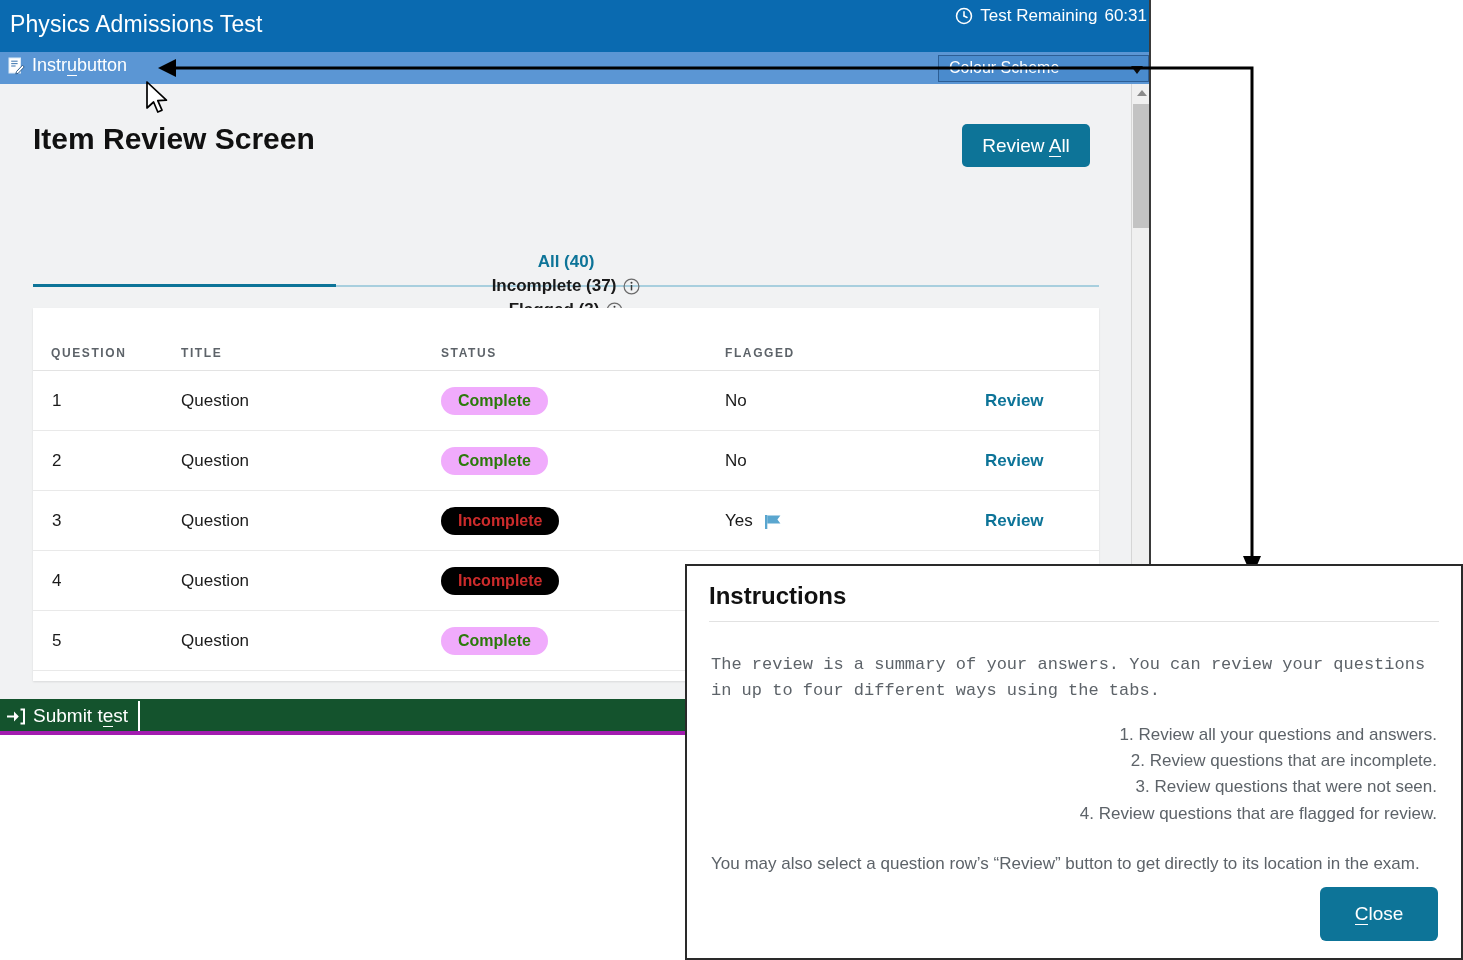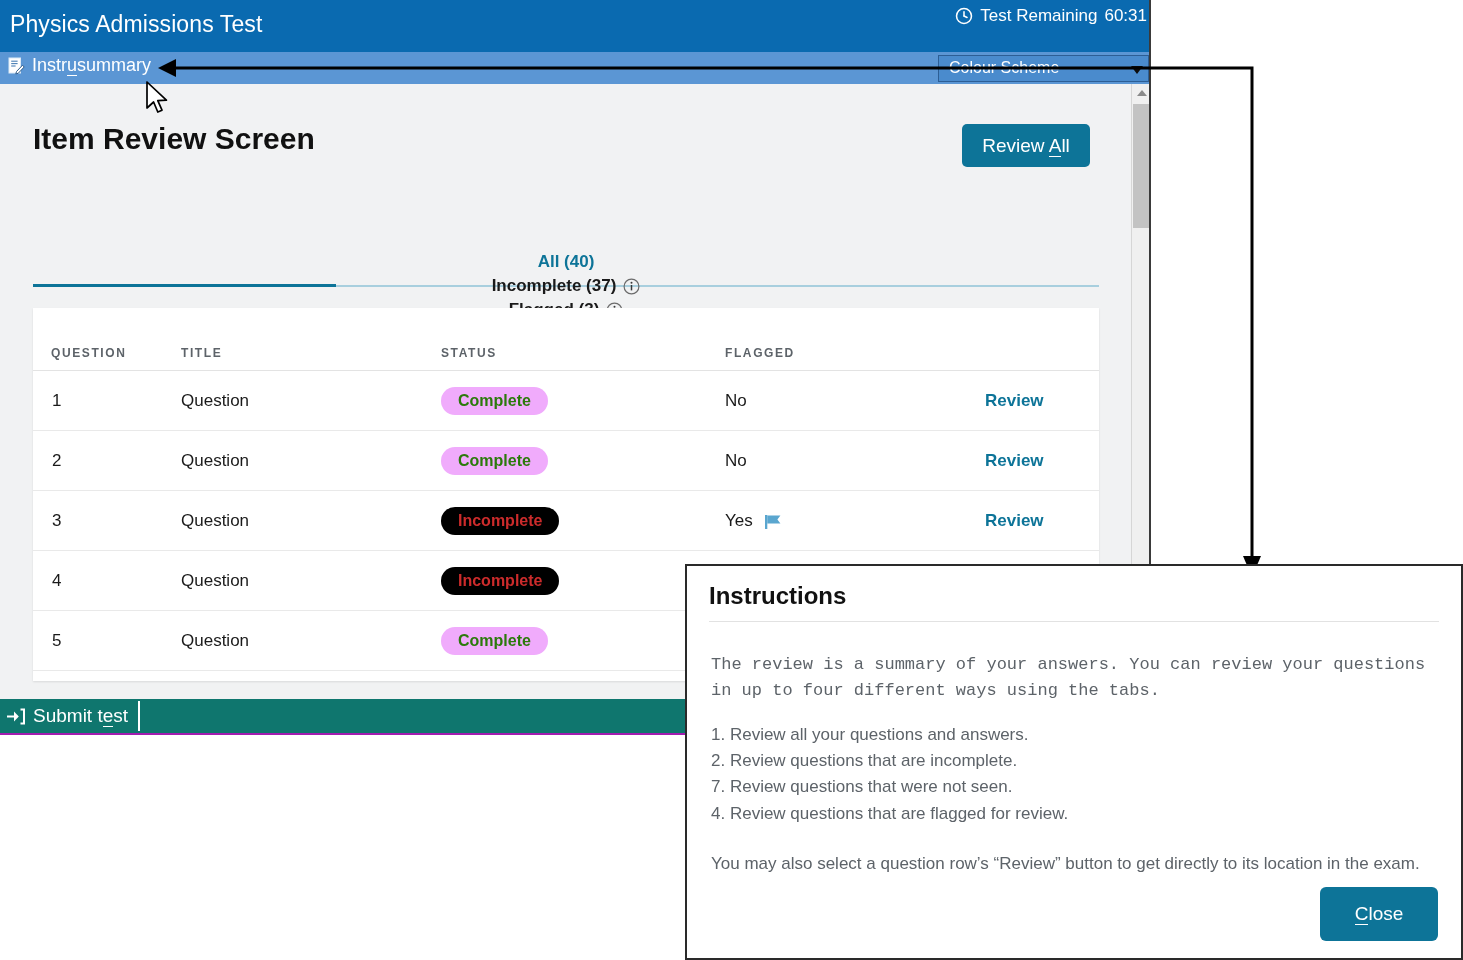--- a/index.html
+++ b/index.html
@@ -15,21 +15,21 @@
     background: #ffffff;
   }
 
   
   #app-window {
     position: absolute;
     left: 0; top: 0;
     width: 1151px; height: 735px;
     background: #f1f2f3;
     border-right: 2px solid #3a3a3a;
-    border-bottom: 2px solid #a21caf;
+    border-bottom: 4px solid #a21caf;
     overflow: hidden;
   }
 
   
   #title-bar {
     position: absolute; left: 0; top: 0;
     width: 1151px; height: 52px;
     background: #0a6ab0;
     color: #ffffff;
   }
@@ -206,21 +206,21 @@
     position: absolute; left: 1px; top: 20px;
     width: 18px; height: 124px;
     background: #c3c3c3;
     cursor: pointer;
   }
 
   
   #submit-bar {
     position: absolute; left: 0; top: 699px;
     width: 1151px; height: 34px;
-    background: #0f766e;
+    background: #14532d;
   }
   #submit-test-btn {
     position: absolute; left: 6px; top: 2px;
     height: 30px;
     padding-right: 10px;
     display: flex; align-items: center; gap: 8px;
     color: #ffffff; font-size: 19px; white-space: nowrap;
     border-right: 2px solid #ffffff;
     cursor: pointer;
   }
@@ -257,21 +257,21 @@
     font-size: 24px; font-weight: bold; color: #111111;
   }
   #dialog-body {
     padding: 30px 24px 0 24px;
     font-size: 17px;
     color: #5d6369;
     line-height: 1.55;
   }
   #dialog-intro { margin: 0 0 17px 0; font-family: Liberation Mono, monospace; }
   #dialog-list { list-style: none; margin: 0 0 24px 0; padding: 0; }
-  #dialog-list li { margin: 0; padding: 0; }
+  #dialog-list li { margin: 0; padding: 0; text-align: right; }
   #dialog-outro { margin: 0; }
   #close-btn {
     position: absolute; right: 23px; bottom: 17px;
     width: 118px; height: 54px;
     background: #0d7498;
     color: #ffffff;
     border: none; border-radius: 6px;
     font-family: "Liberation Sans", sans-serif;
     font-size: 19px;
     cursor: pointer;
@@ -304,21 +304,21 @@
       <div id="instructions-btn">
         <span class="doc-pencil-icon">
           <svg viewBox="0 0 17 18" width="17" height="18">
             <rect x="1" y="1" width="11.5" height="15" fill="#ffffff" stroke="#dce9f6" stroke-width="1"></rect>
             <line x1="3.2" y1="4.2" x2="9.6" y2="4.2" stroke="#4a7fb5" stroke-width="1.1"></line>
             <line x1="3.2" y1="6.6" x2="9.6" y2="6.6" stroke="#4a7fb5" stroke-width="1.1"></line>
             <line x1="3.2" y1="9" x2="7.6" y2="9" stroke="#4a7fb5" stroke-width="1.1"></line>
             <path d="M8.5 14.5 L14.5 8.2 L16.2 10 L10.2 16.3 L7.8 16.9 Z" fill="#ffffff" stroke="#2f5d8c" stroke-width="1"></path>
           </svg>
         </span>
-        <span><span>Instr</span><u>u</u><span>summary</span></span>
+        <span><span>Instr</span><u>u</u><span>button</span></span>
       </div>
     </div>
 
     <div id="colour-scheme-select">
       <span id="colour-scheme-label">Colour Scheme</span>
       <span id="colour-scheme-caret"></span>
     </div>
 
     <div id="page-body">
       <div id="content-area">
@@ -464,21 +464,21 @@
 
   <div id="instructions-dialog">
     <div id="dialog-header">
       <div id="dialog-title">Instructions</div>
     </div>
     <div id="dialog-body">
       <p id="dialog-intro">The review is a summary of your answers. You can review your questions in up to four different ways using the tabs.</p>
       <ul id="dialog-list">
         <li>1. Review all your questions and answers.</li>
         <li>2. Review questions that are incomplete.</li>
-        <li>7. Review questions that were not seen.</li>
+        <li>3. Review questions that were not seen.</li>
         <li>4. Review questions that are flagged for review.</li>
       </ul>
       <p id="dialog-outro">You may also select a question row’s “Review” button to get directly to its location in the exam.</p>
     </div>
     <button id="close-btn"><span></span><u>C</u><span>lose</span></button>
   </div>
 
 </div>
 
 </body></html>

